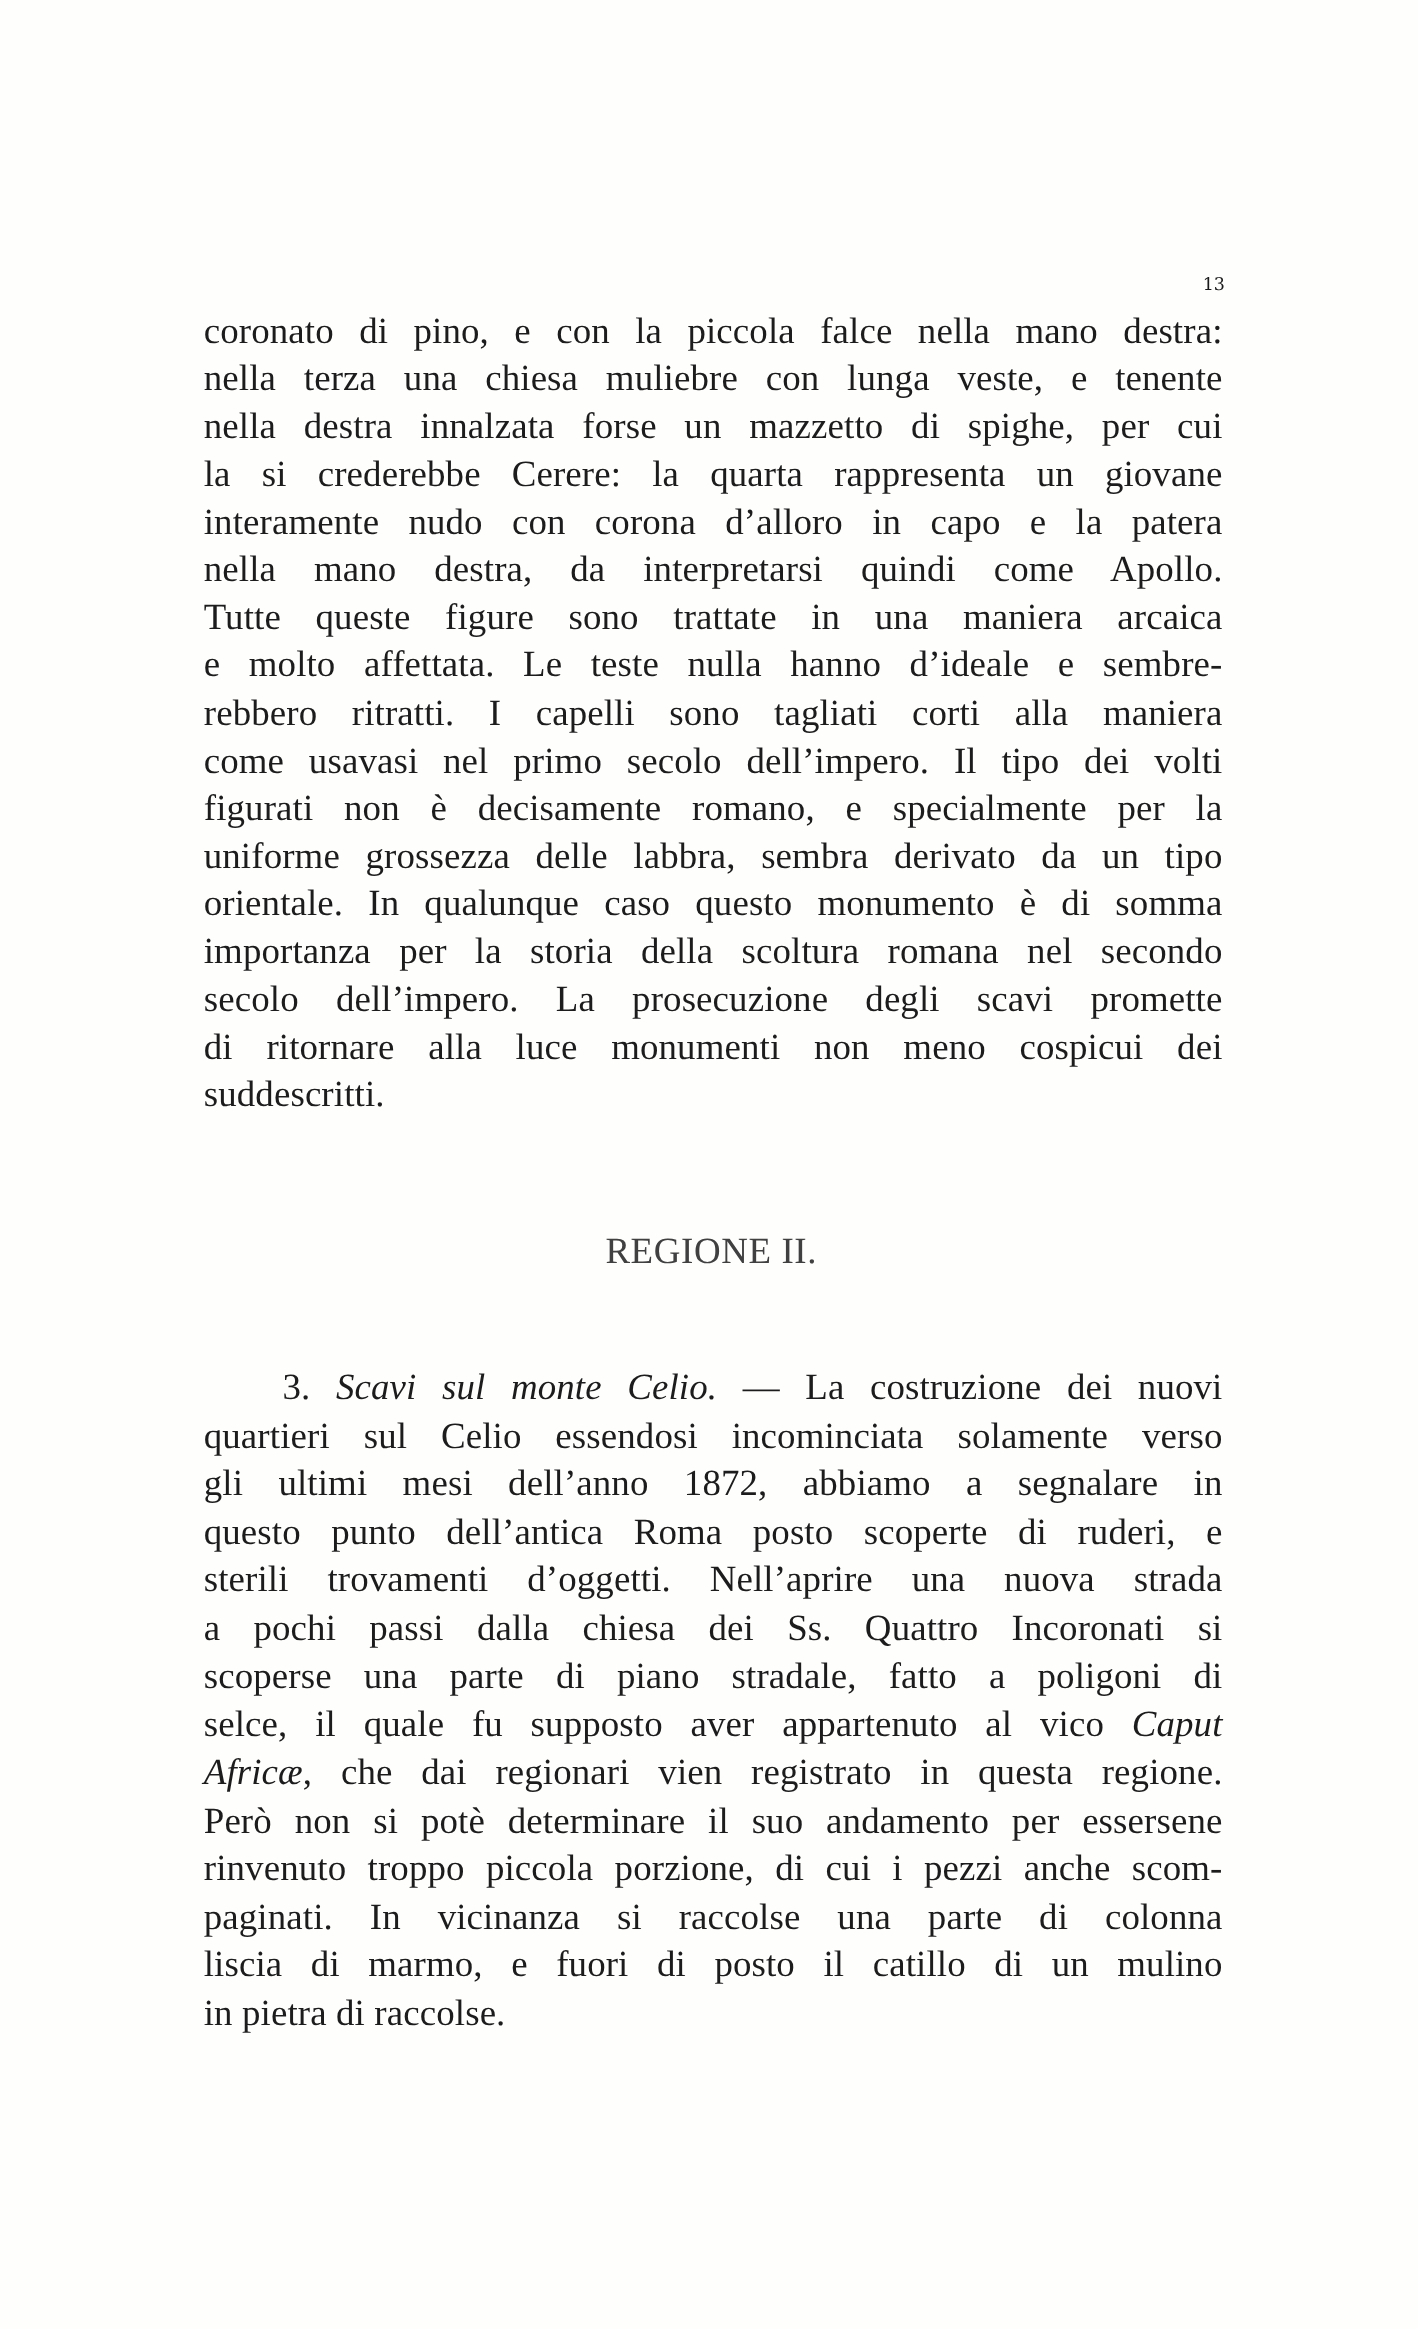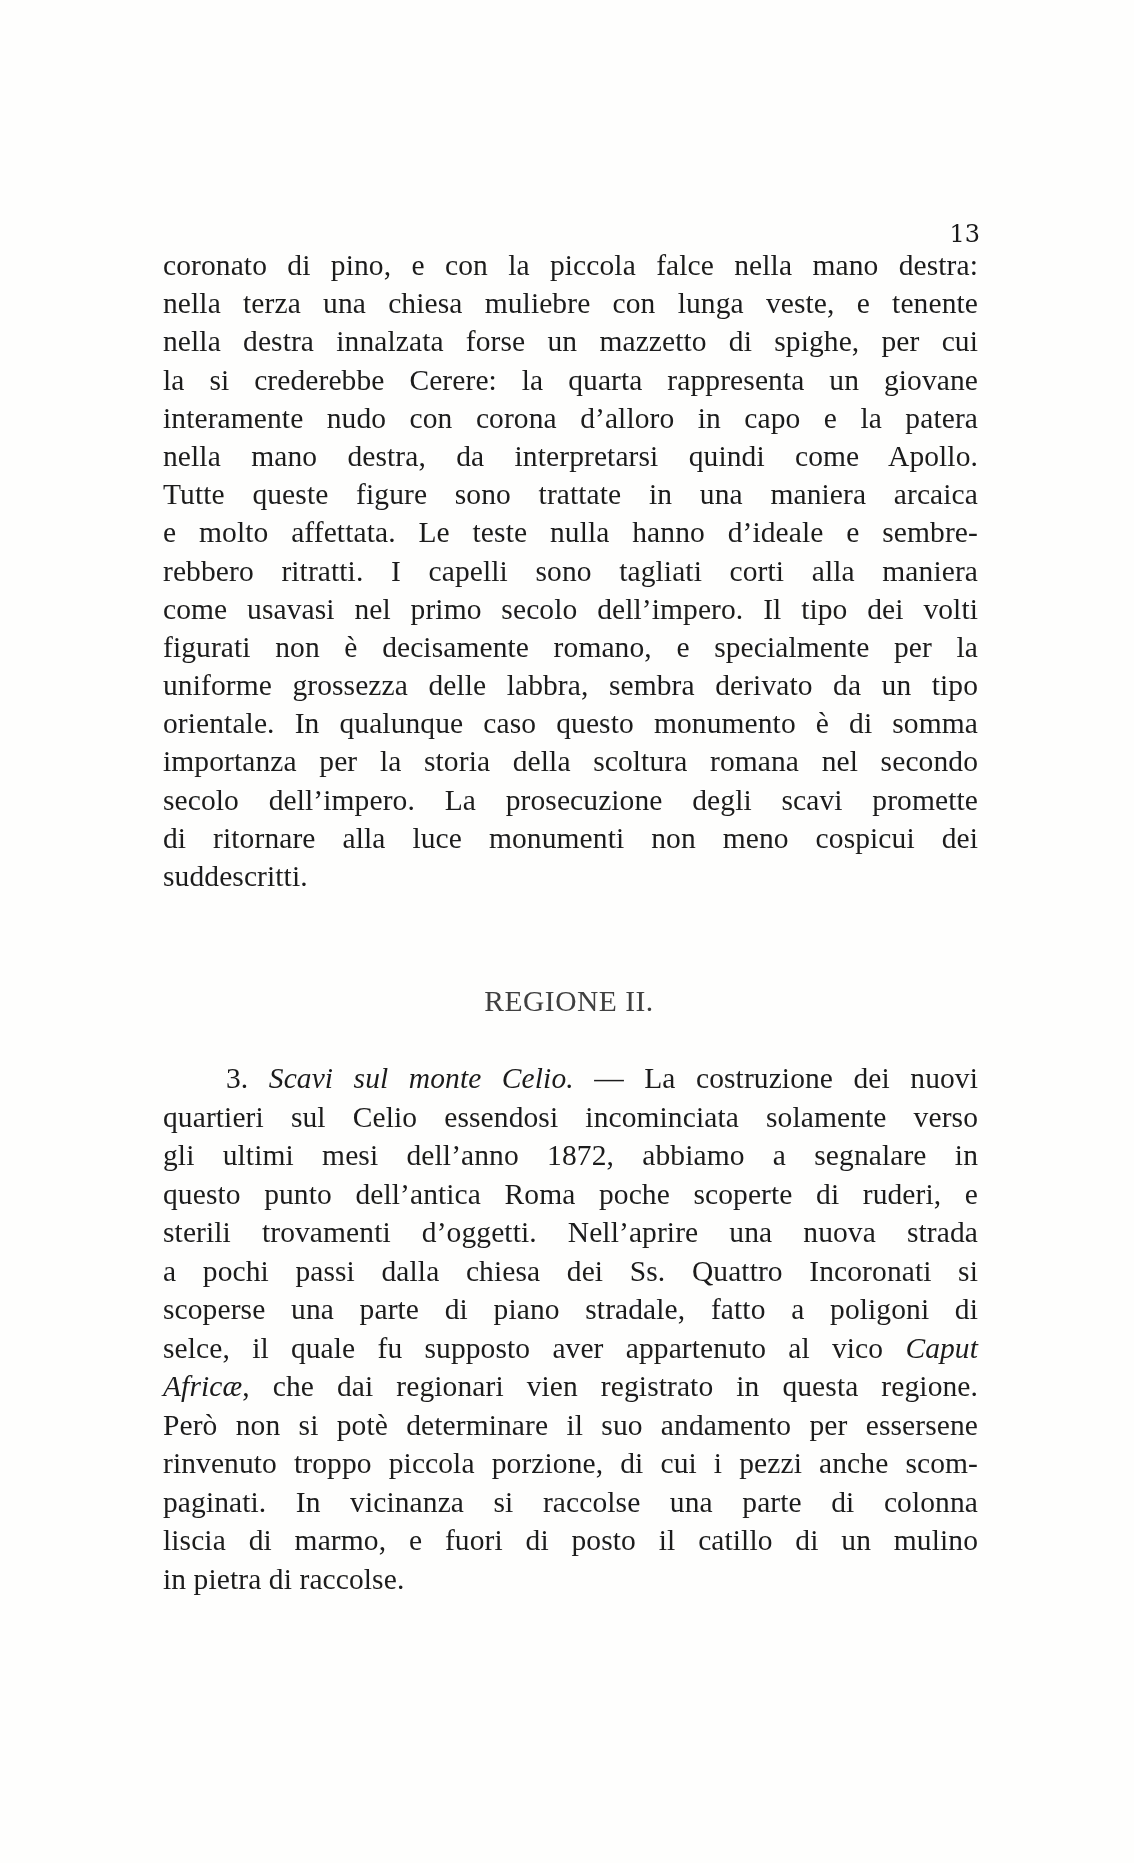--- a/index.html
+++ b/index.html
@@ -1,33 +1,33 @@
 <!DOCTYPE html>
 <html><head>
 <meta charset="utf-8">
 <style>
   html, body { margin: 0; padding: 0; background: #ffffff; }
   body { width: 1134px; height: 1863px; position: relative; overflow: hidden; }
   .page { position: absolute; left: 0; top: 0; width: 1134px; height: 1863px; background: #fefefd; }
   .page-number {
     position: absolute; left: 930px; top: 220px; width: 50px; text-align: right;
-    font-family: "DejaVu Serif", "Liberation Serif", serif; font-size: 24px; color: #1a1a1a;
+    font-family: "DejaVu Serif", "Liberation Serif", serif; font-size: 14px; color: #1a1a1a;
   }
   .para { position: absolute; left: 163px; width: 815px; }
   .para.p1 { top: 246px; }
   .para.p2 { top: 1059px; }
   .line {
     display: block; height: 38.2px; line-height: 38.2px;
     font-family: "Liberation Serif", "DejaVu Serif", serif; font-size: 29.5px; color: #1c1c1c;
     text-align: justify; text-align-last: justify; white-space: nowrap;
     letter-spacing: 0.1px; word-spacing: 0px;
   }
   .p2 .line { height: 38.5px; line-height: 38.5px; }
   .line.last { text-align-last: left; }
-  .line.indent { padding-left: 63px; }
+  .line.indent { padding-left: 63px; margin-top: 32px; }
   .it { font-style: italic; }
   .heading {
     position: absolute; left: 474px; top: 982px; width: 190px; text-align: center;
     font-family: "Liberation Serif", "DejaVu Serif", serif; font-size: 29.5px; color: #404040;
     letter-spacing: 0.5px; line-height: 38px;
   }
 </style>
 </head>
 <body>
 
@@ -54,21 +54,21 @@
     <span class="line">di ritornare alla luce monumenti non meno cospicui dei</span>
     <span class="line last">suddescritti.</span>
   </div>
 
   <div class="heading">REGIONE II.</div>
 
   <div class="para p2">
     <span class="line indent"><span>3.</span> <span class="it">Scavi sul monte Celio.</span> <span>— La costruzione dei nuovi</span></span>
     <span class="line">quartieri sul Celio essendosi incominciata solamente verso</span>
     <span class="line">gli ultimi mesi dell’anno 1872, abbiamo a segnalare in</span>
-    <span class="line">questo punto dell’antica Roma poche scoperte di ruderi, e</span>
+    <span class="line">questo punto dell’antica Roma posto scoperte di ruderi, e</span>
     <span class="line">sterili trovamenti d’oggetti. Nell’aprire una nuova strada</span>
     <span class="line">a pochi passi dalla chiesa dei Ss. Quattro Incoronati si</span>
     <span class="line">scoperse una parte di piano stradale, fatto a poligoni di</span>
     <span class="line"><span>selce, il quale fu supposto aver appartenuto al vico</span> <span class="it">Caput</span></span>
     <span class="line"><span class="it">Africæ</span><span>, che dai regionari vien registrato in questa regione.</span></span>
     <span class="line">Però non si potè determinare il suo andamento per essersene</span>
     <span class="line">rinvenuto troppo piccola porzione, di cui i pezzi anche scom-</span>
     <span class="line">paginati. In vicinanza si raccolse una parte di colonna</span>
     <span class="line">liscia di marmo, e fuori di posto il catillo di un mulino</span>
     <span class="line last">in pietra di raccolse.</span>

